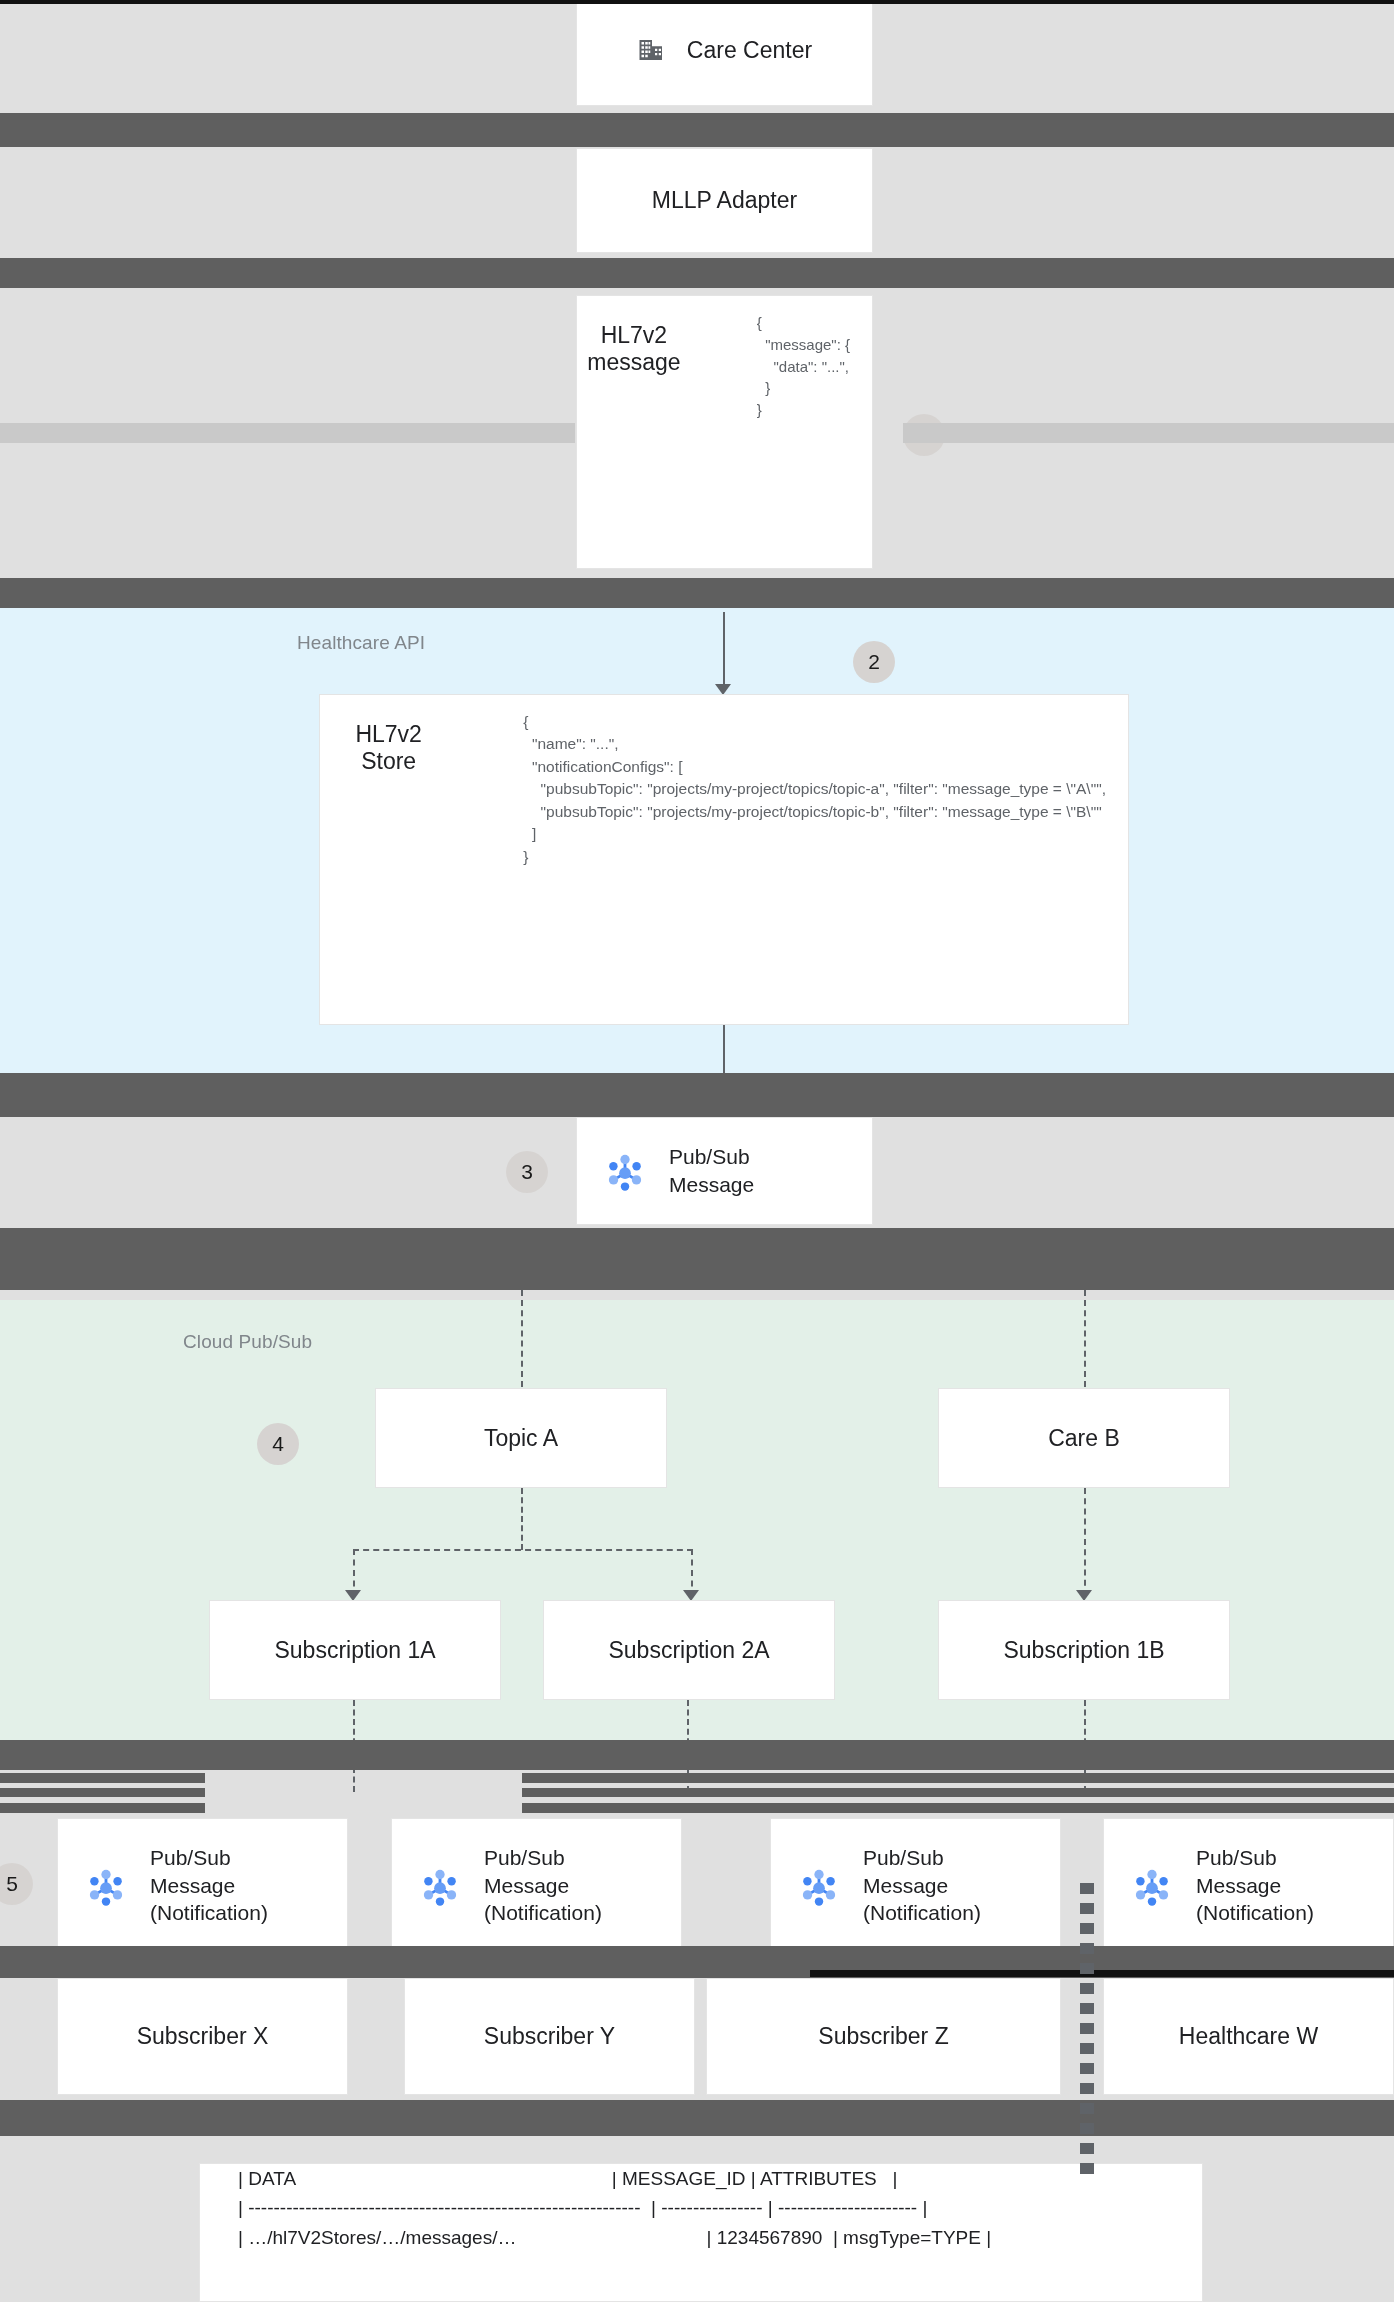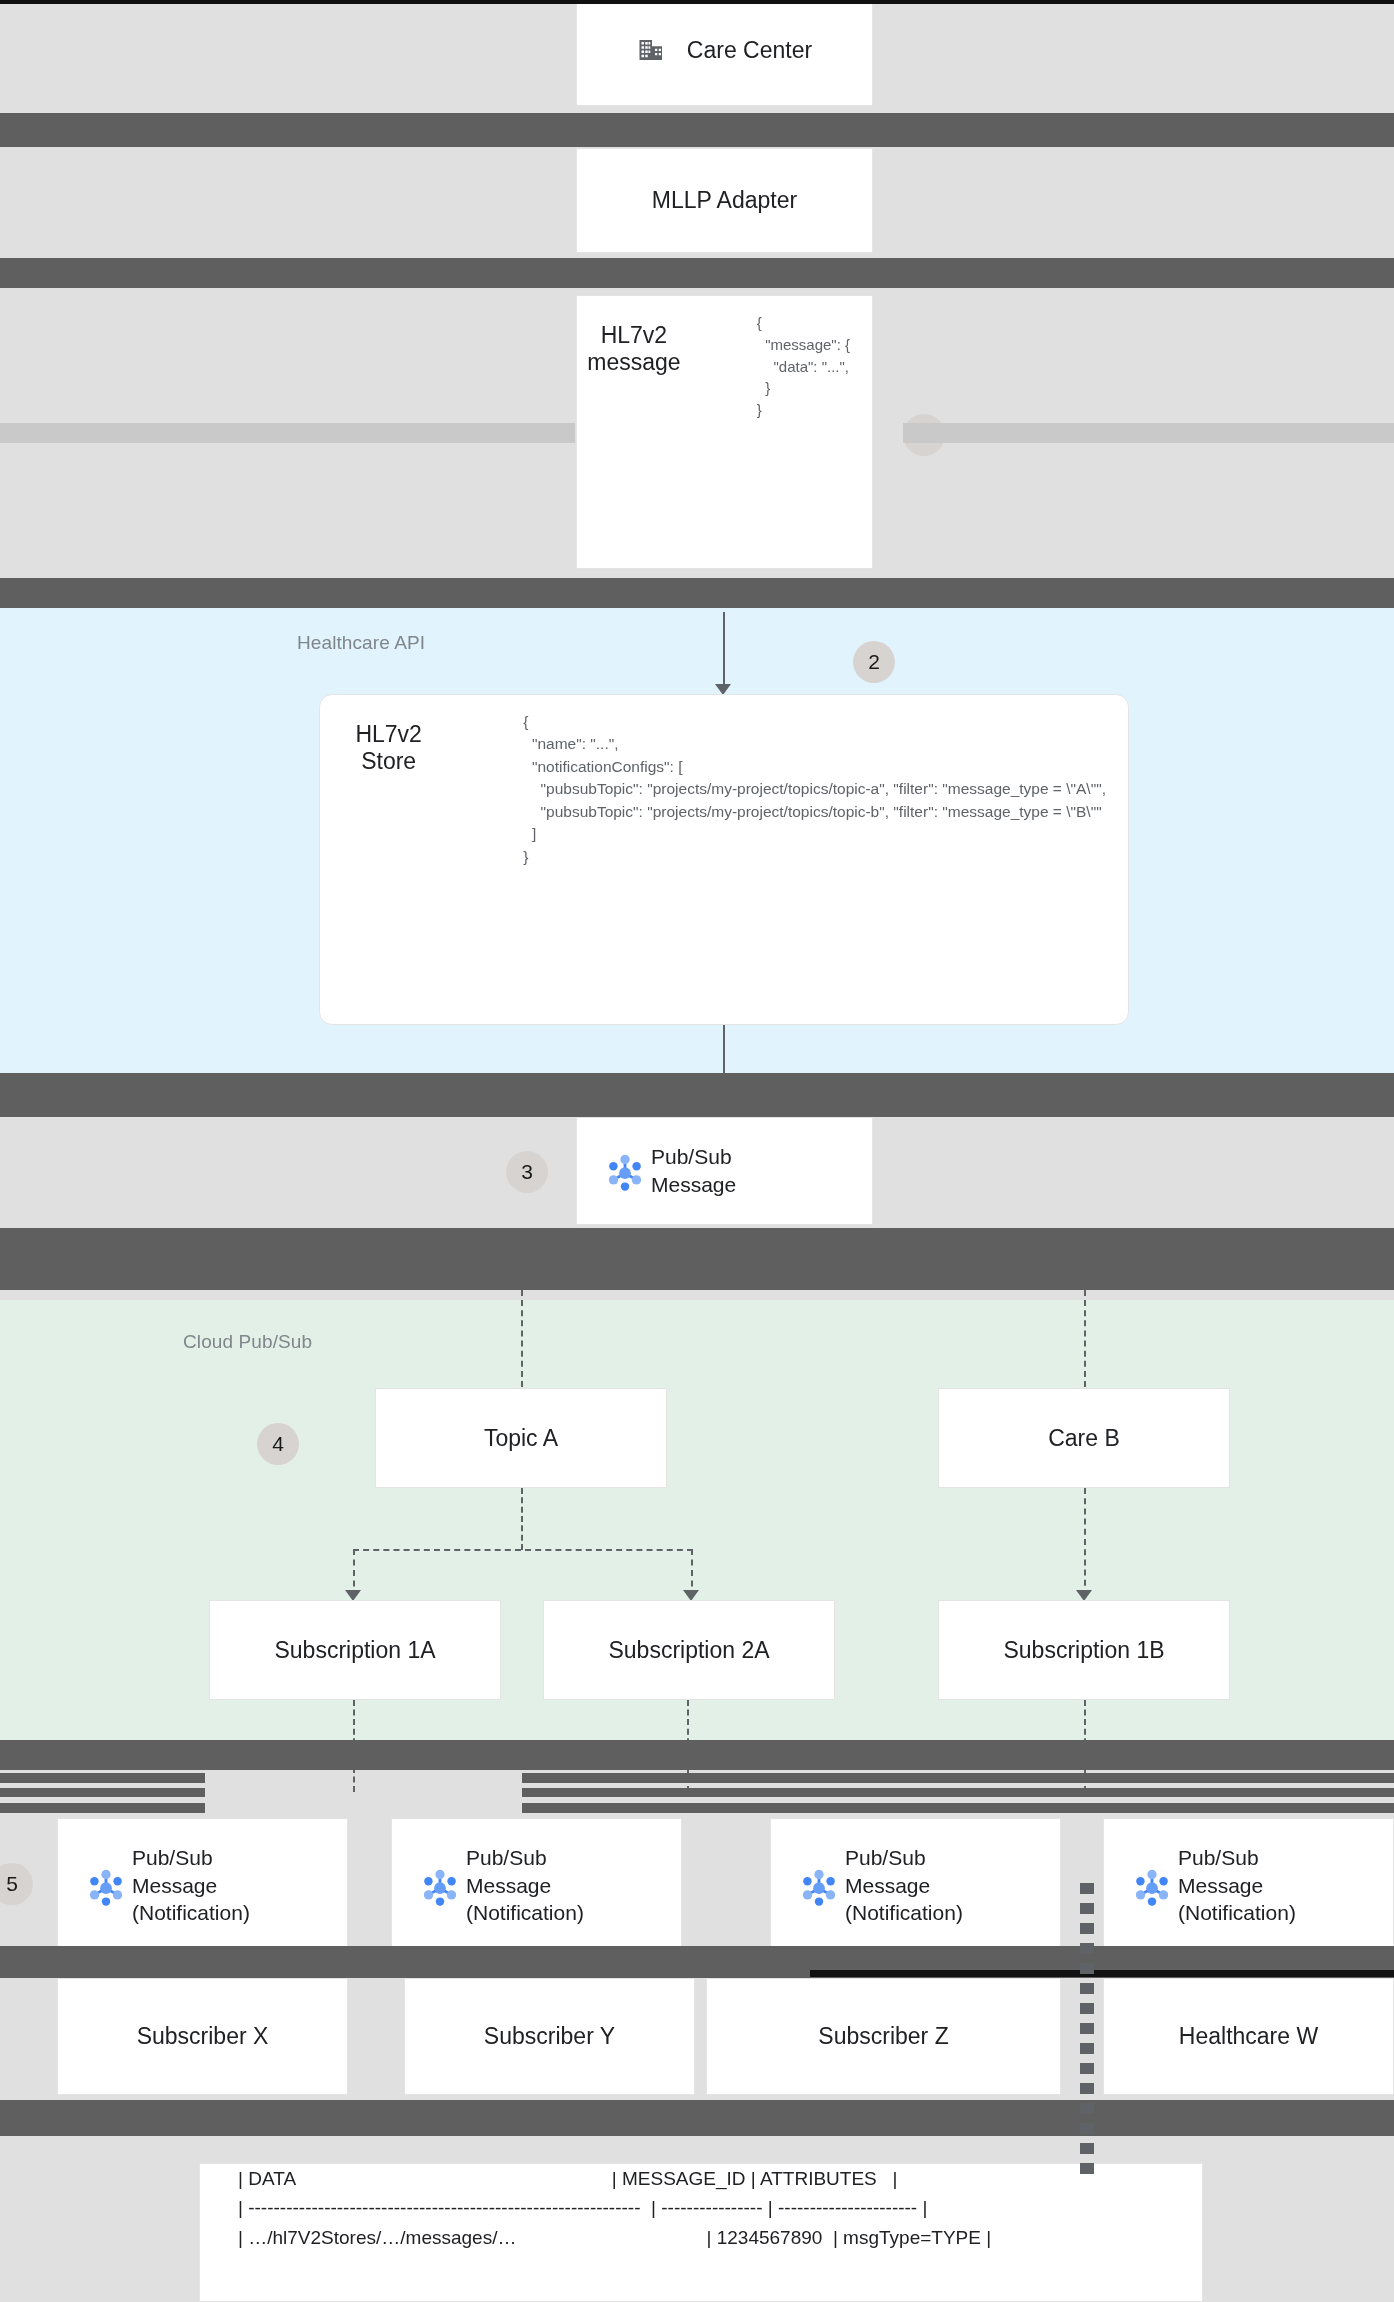--- a/index.html
+++ b/index.html
@@ -70,20 +70,21 @@
 
   
   .iconnode {
     position: absolute;
     background: #ffffff;
     border: 1px solid #e4e4e4;
     display: flex;
     align-items: center;
     justify-content: flex-start;
     padding-left: 22px;
+    gap: 18px;
   }
   .iconnode .lbl {
     font-size: 21px;
     color: #202124;
     line-height: 1.32;
     text-align: left;
     white-space: pre-line;
   }
   .pubsub-icon { width: 52px; height: 52px; flex: none; }
 
@@ -192,21 +193,21 @@
 }</div>
 </div>
 
 <div class="badge" style="left:903px; top:414px;">1</div>
 
 <div class="vline" style="left:723px; top:612px; height:79px;"></div>
 <div class="arrowhead" style="left:715px; top:684px;"></div>
 
 <div class="badge" style="left:853px; top:641px;">2</div>
 
-<div class="card" id="hl7-store" style="left:319px; top:694px; width:810px; height:331px;border-radius:13px;">
+<div class="card" id="hl7-store" style="left:319px; top:694px; width:810px; height:331px;">
   <div class="card-title">HL7v2 Store</div>
   <div class="card-rule"></div>
   <div class="card-code">{
   "name": "...",
   "notificationConfigs": [
     "pubsubTopic": "projects/my-project/topics/topic-a", "filter": "message_type = \"A\"",
     "pubsubTopic": "projects/my-project/topics/topic-b", "filter": "message_type = \"B\""
   ]
 }</div>
 </div>

